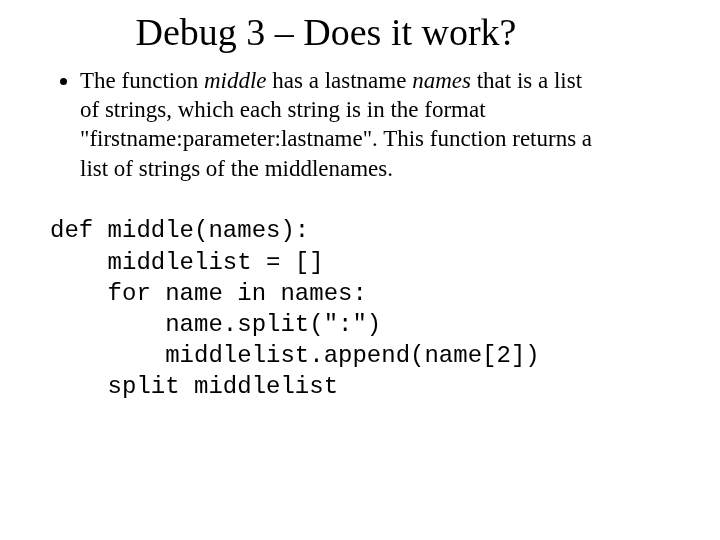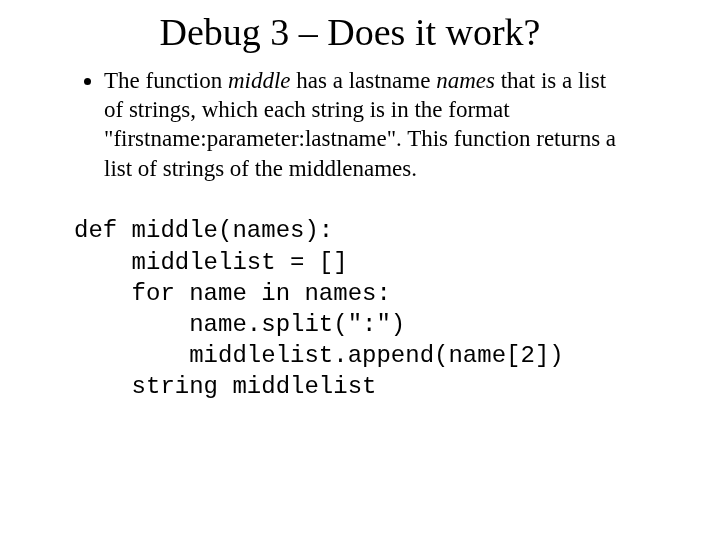--- a/index.html
+++ b/index.html
@@ -9,21 +9,20 @@
     height: 540px;
     background: #ffffff;
     font-family: "Times New Roman", Times, serif;
     color: #000000;
   }
   .slide {
     box-sizing: border-box;
     width: 652px;
     height: 540px;
     padding: 10px 50px 20px 50px;
-    margin-left: 24px;
   }
   .title {
     text-align: center;
     font-size: 38px;
     line-height: 1.2;
     margin: 0 0 10px 0;
     font-weight: normal;
   }
   .bullet-wrap {
     margin: 0;
@@ -57,15 +56,15 @@
 
   <ul class="bullet-wrap">
     <li><span>The function </span><span class="italic">middle</span><span> has a lastname </span><span class="italic">names</span><span> that is a list of strings, which each string is in the format "firstname:parameter:lastname". This function returns a list of strings of the middlenames.</span></li>
   </ul>
 
   <div class="code-block"><span>def middle(names):</span>
 <span>    middlelist = []</span>
 <span>    for name in names:</span>
 <span>        name.split(":")</span>
 <span>        middlelist.append(name[2])</span>
-<span>    string middlelist</span></div>
+<span>    split middlelist</span></div>
 
 </div>
 
 </body></html>

